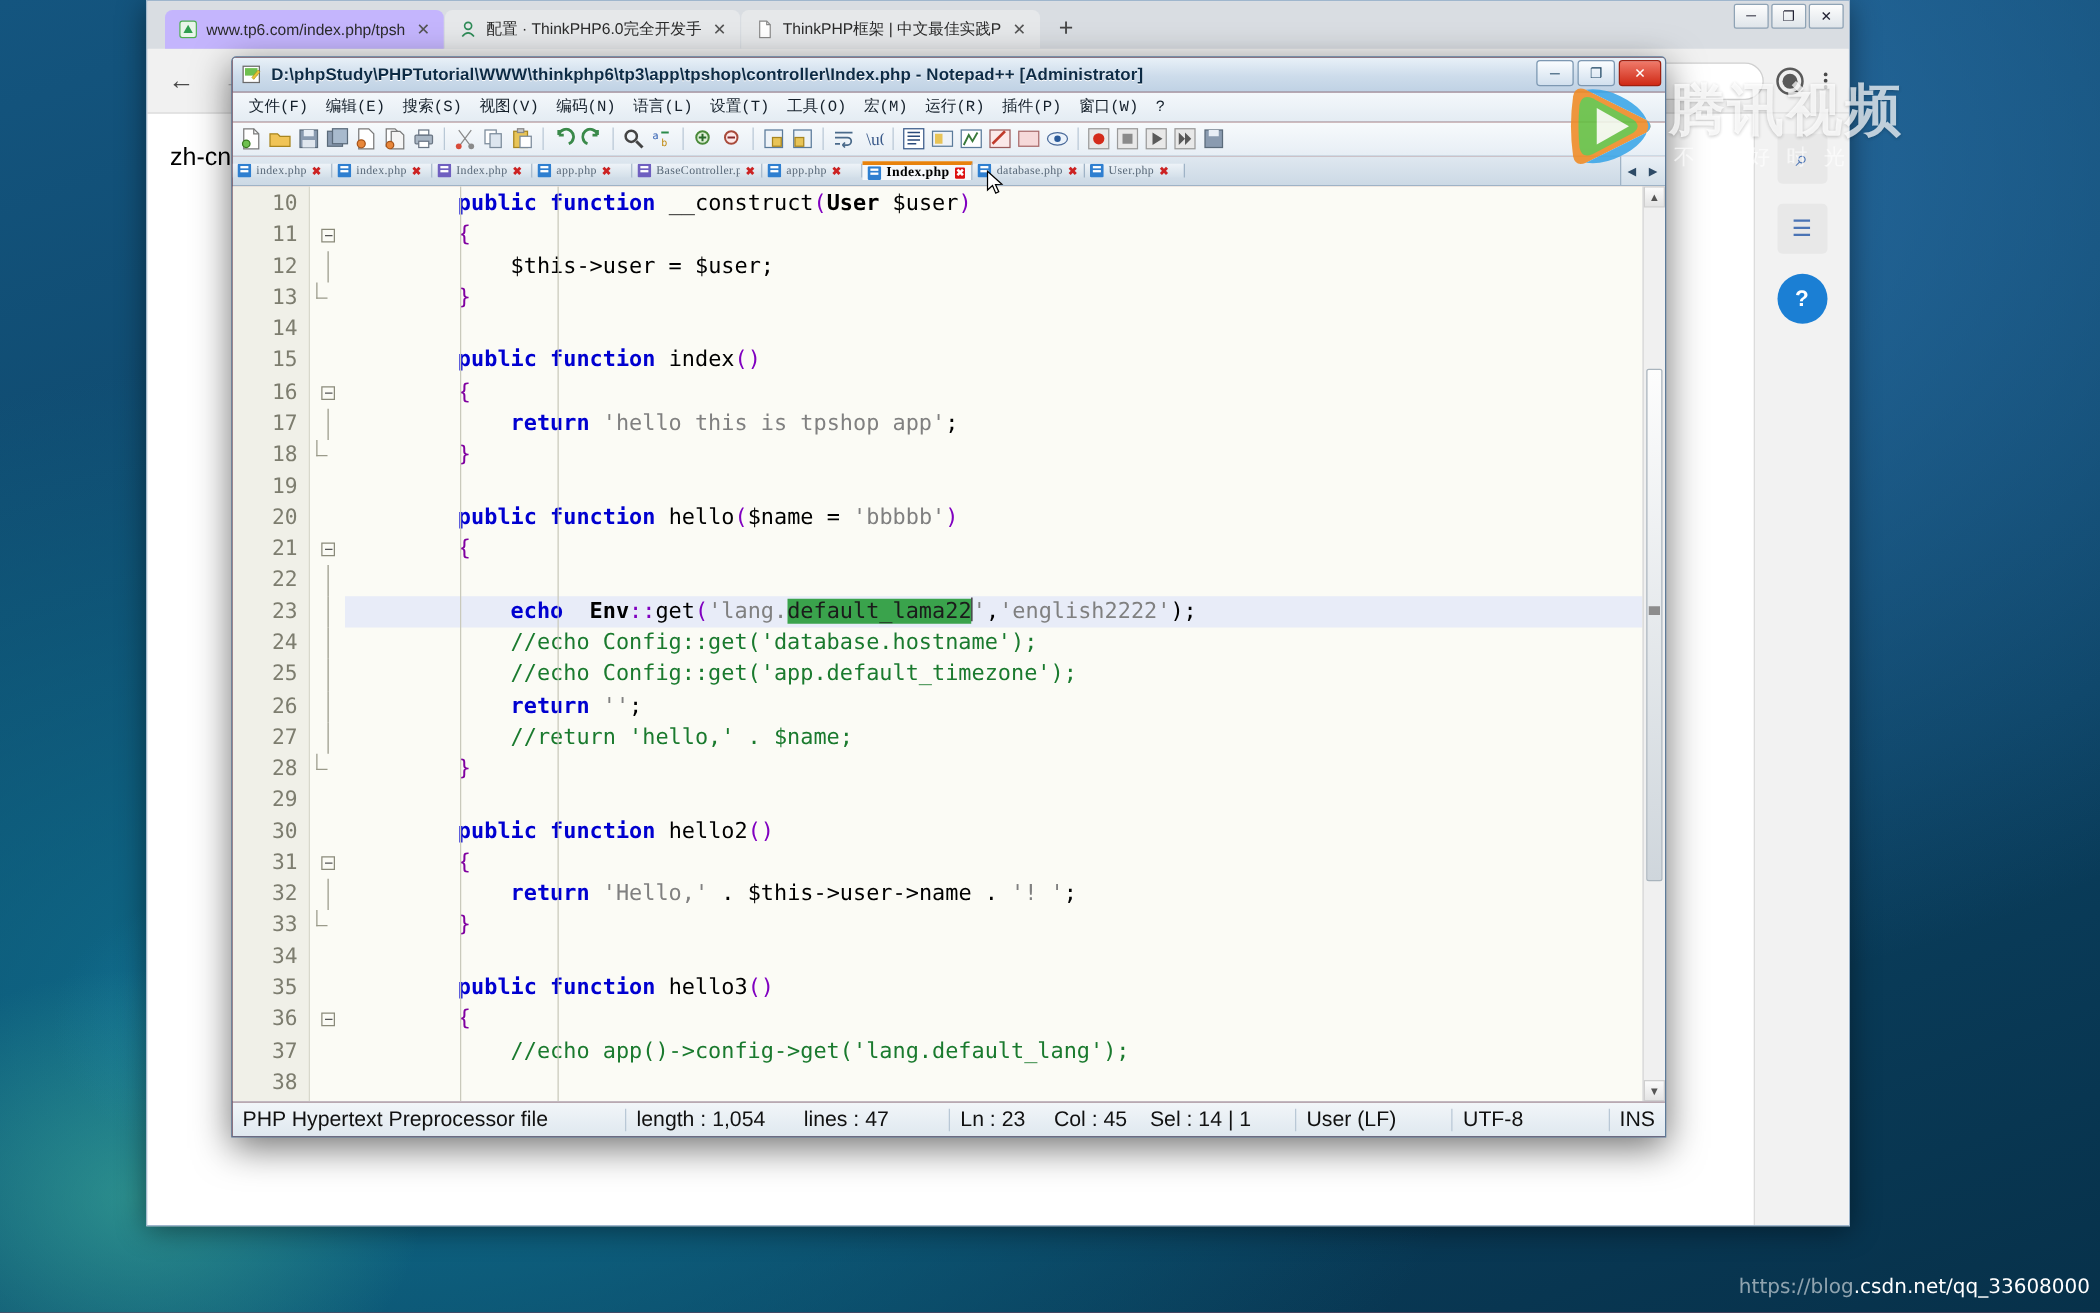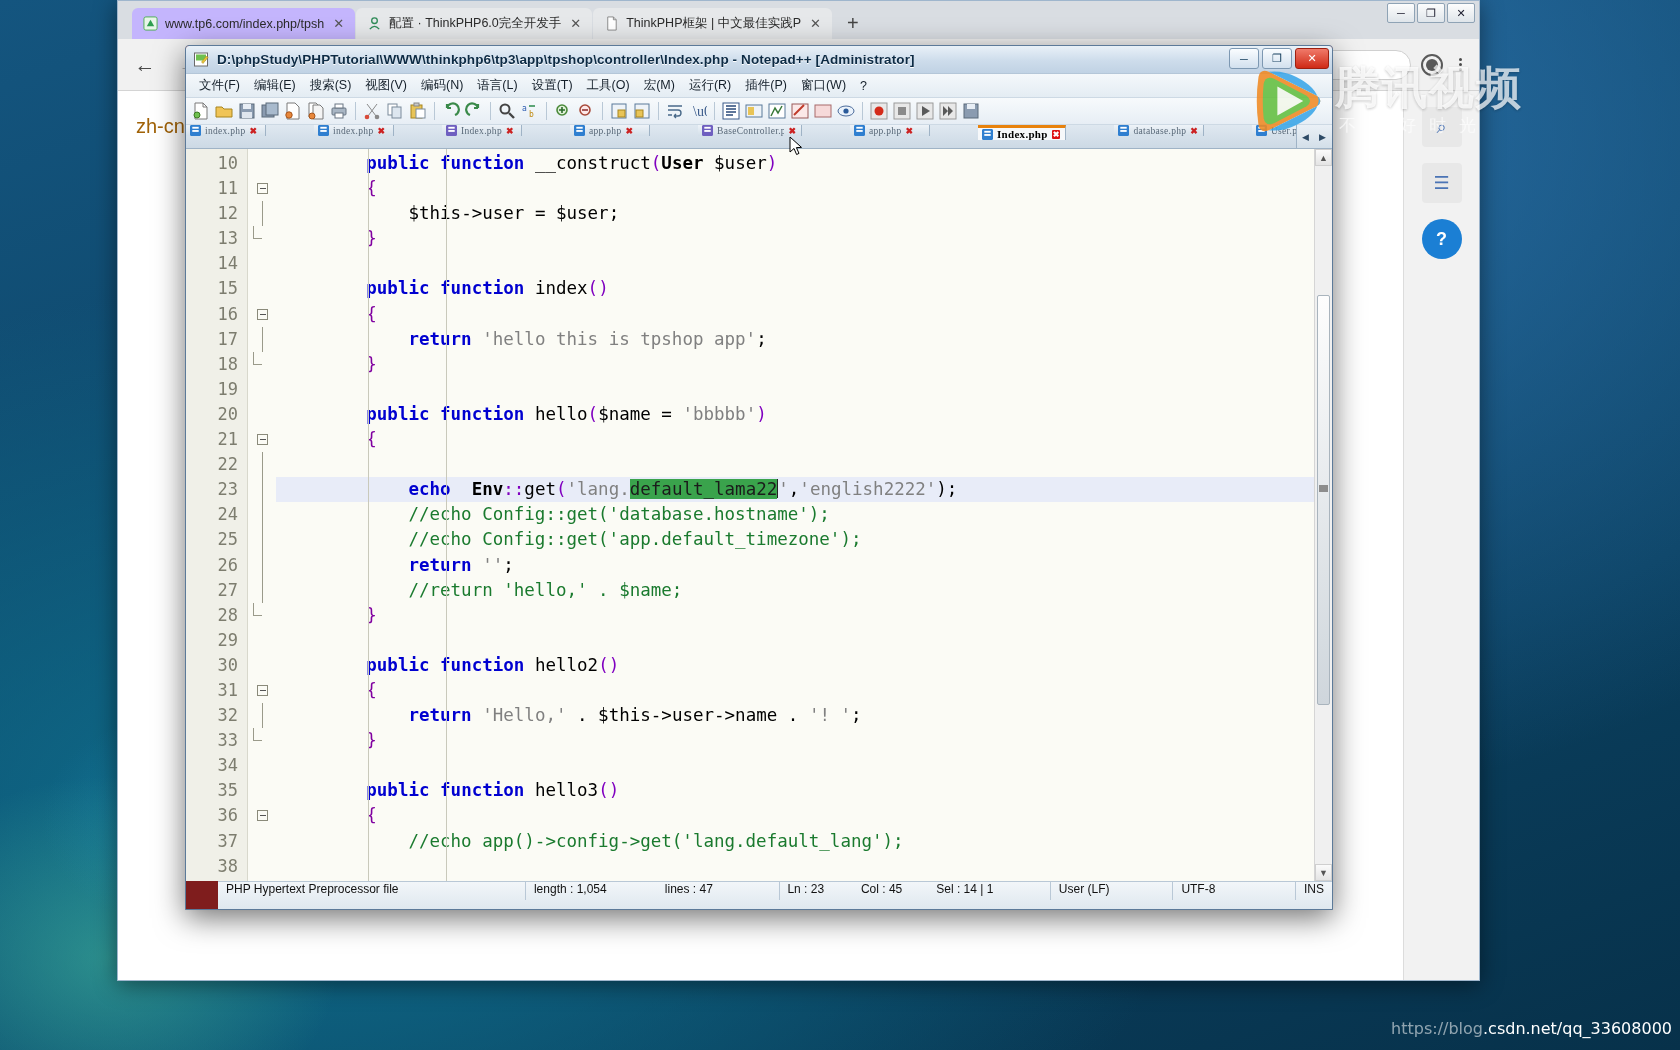--- a/index.html
+++ b/index.html
@@ -75,21 +75,21 @@
     flex:1; height:30px; background:#fff; border:1px solid #d0d0d0; border-radius:15px;
   }
   .br-right-icons{ display:flex; align-items:center; gap:8px; }
   .acct-icon{ width:22px;height:22px;border-radius:50%; border:2px solid #5a5a5a; position:relative;}
   .acct-icon:after{content:"";position:absolute;left:3px;top:3px;width:12px;height:12px;border-radius:50%;background:#5a5a5a;}
   .kebab{ width:18px; display:flex; flex-direction:column; gap:2px; align-items:center;}
   .kebab i{ width:3px;height:3px;background:#4a4a4a;border-radius:50%; display:block;}
 
   .br-content{ position:absolute; left:0; right:0; top:90px; bottom:0; background:#fff; }
   .page-text{
-    position:absolute; left:18px; top:24px; font-size:20px; color:#a16207;
+    position:absolute; left:18px; top:24px; font-size:20px; color:#000000;
     font-family:"Liberation Sans", sans-serif;
   }
   
   .page-rail{
     position:absolute; right:0; top:0; width:76px; bottom:0;
     background:#f2f2f2; border-left:1px solid #dcdcdc;
   }
   .rail-btn{
     width:40px;height:40px;margin:16px auto; border-radius:4px;
     background:#e8e8e8; display:flex;align-items:center;justify-content:center;
@@ -126,38 +126,37 @@
   }
   .nbtn.close{ background:linear-gradient(#f07a6a,#cf2a16); border-color:#9e2010; color:#fff; width:34px;}
 
   .npp-menu{
     height:24px; flex:0 0 24px; display:flex; align-items:center; gap:0px;
     background:linear-gradient(#f4f8fb,#e4ecf3);
     padding-left:6px; border-bottom:1px solid #cdd9e4;
   }
   .npp-menu span{
     font-size:12.5px; color:#15202b; padding:2px 7px; white-space:nowrap;
-    font-family:Liberation Sans, sans-serif;
+    font-family:Liberation Mono, monospace;
   }
 
   .npp-toolbar{
     height:27px; flex:0 0 27px; display:flex; align-items:center; gap:1px;
     background:linear-gradient(#f7fafc,#e7eef5); padding-left:4px;
     border-bottom:1px solid #cdd9e4;
   }
   .tb{ width:22px;height:22px; display:flex;align-items:center;justify-content:center; }
   .tb svg{ display:block; }
   .tb-sep{ width:1px;height:18px;background:#b9c8d6; margin:0 4px;}
 
   .npp-tabs{
-    height:24px; flex:0 0 24px; display:flex; align-items:flex-start;
+    height:24px; flex:0 0 24px; display:flex; align-items:center;
     background:linear-gradient(#dfe8f0,#ccd9e5);
     position:relative; overflow:hidden;
     border-bottom:1px solid #9fb3c6;
-    gap:48px;
   }
   .ftab{
     display:flex; align-items:center; gap:4px; padding:0 5px 0 4px;
     background:linear-gradient(#eef3f8,#d3dfe9);
     border-right:1px solid #9fb3c6;
     font-size:9.5px; color:#586878; max-width:104px; min-width:80px;
     font-family:"Liberation Serif", serif;
     position:relative;
   }
   .ftab .ft-name{ white-space:nowrap; overflow:hidden; letter-spacing:.3px;
@@ -231,25 +230,24 @@
   }
   .sc-arrow{ height:17px; display:flex;align-items:center;justify-content:center;font-size:9px;color:#555;
              background:linear-gradient(#fbfbfb,#e4e4e4); border:1px solid #cfcfcf;}
   .sc-thumb{
     position:absolute; left:2px; width:13px; background:linear-gradient(#fdfdfd,#cfd6dc);
     border:1px solid #a9b4bd; border-radius:2px;
   }
   .sc-mark{ position:absolute; left:4px; width:9px; height:7px; background:#8d8d8d;}
 
   .npp-status{
-    height:28px; flex:0 0 28px; display:flex; align-items:flex-start;
+    height:28px; flex:0 0 28px; display:flex; align-items:center;
     background:linear-gradient(#f2f6f9,#dfe8ef);
-    border-top:1px solid #b9c8d6; font-size:12px; color:#111;
+    border-top:1px solid #b9c8d6; font-size:17px; color:#111;
     font-family:"Liberation Sans", sans-serif;
-    margin-left:32px;
   }
   .npp-status .cell{ padding:0 8px; white-space:nowrap; }
   .npp-status .sep{ width:1px; height:18px; background:#b9c8d6; }
 
   
   #tencent{
     position:absolute; left:1243px; top:52px; width:300px; height:100px;
     pointer-events:none; opacity:.88;
   }
   #tencent .tq-txt{

